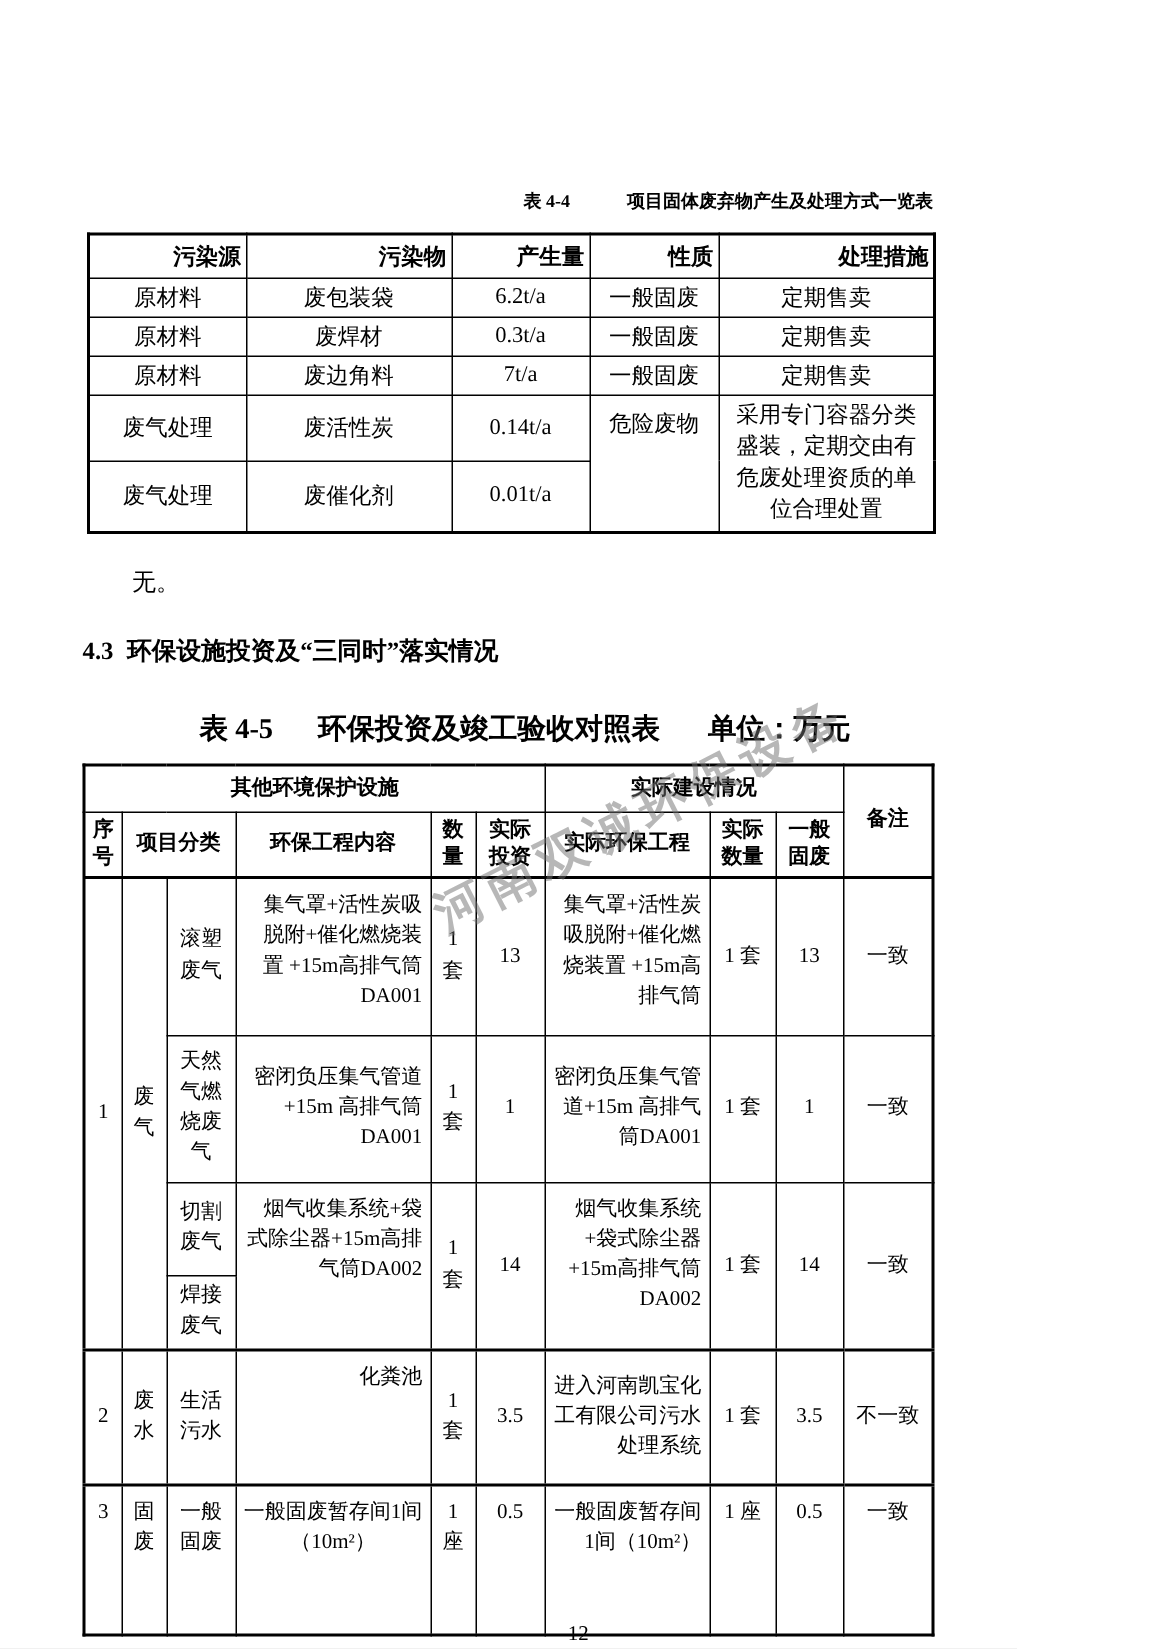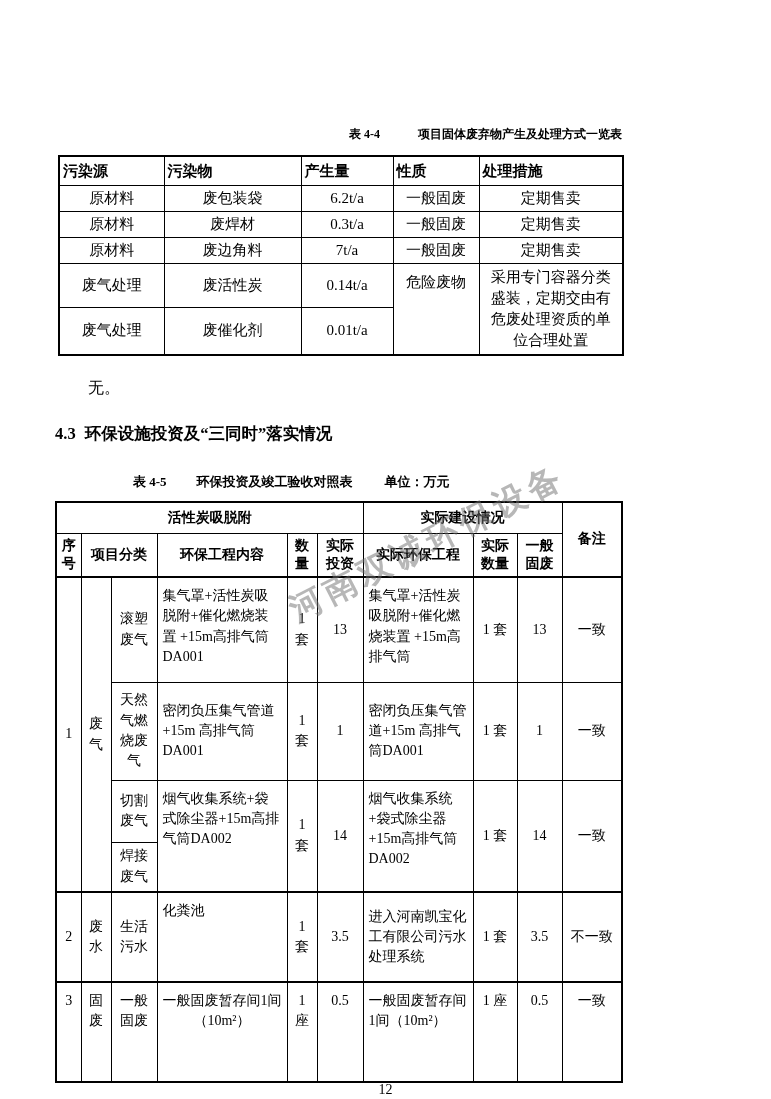--- a/index.html
+++ b/index.html
@@ -18,33 +18,33 @@
   .tbl-title44 {
     width: 564px; margin-left: 58px;
     text-align: right; font-size: 12px; font-weight: bold; margin-top: 38px;
   }
   .tbl-title44 .lbl { margin-right: 38px; }
   .heading { margin: 24px 0 0 55px; font-size: 16.5px; font-weight: bold; }
   .heading .no { margin-right: 9px; }
   .body-text { margin: 22px 0 0 88px; font-size: 16px; }
   .tbl-title45 {
     display: flex; align-items: baseline;
-    margin: 28px 0 10px 55px; font-size: 13px; font-weight: bold;
+    margin: 28px 0 10px 55px; font-size: 19px; font-weight: bold;
   }
   .tbl-title45 .lbl { margin-left: 78px; }
   .tbl-title45 .ttl { margin-left: 30px; }
   .tbl-title45 .unit { margin-left: 32px; }
   
   table { border-collapse: collapse; table-layout: fixed; }
   td, th { border: 1px solid #000; padding: 2px 3px; overflow: hidden; }
   #t44 {
     width: 564px; margin: 12px 0 0 58px;
     border: 2px solid #000; font-size: 15px;
   }
-  #t44 th { font-weight: bold; text-align: left; height: 24px; }
+  #t44 th { font-weight: bold; text-align: right; height: 24px; }
   #t44 td { text-align: center; }
   #t44 tr.r  td { height: 21px; }
   #t44 tr.r4 td { height: 33px; }
   #t44 tr.r5 td { height: 36px; }
   #t44 td.hazard { vertical-align: top; padding-top: 9px; }
   #t44 td.measure { vertical-align: middle; text-align: center; line-height: 1.4; padding: 3px 6px; }
   #t45 {
     width: 566px; margin-left: 55px;
     border: 2px solid #000; font-size: 14px;
   }
@@ -53,21 +53,21 @@
   #t45 tr.h1 th { height: 26px; }
   #t45 tr.h2 th { height: 38px; border-bottom-width: 2px; }
   #t45 th.remark-h { border-bottom-width: 2px; }
   #t45 tr.r1 { height: 105px; }
   #t45 tr.r2 { height: 98px; }
   #t45 tr.r3 { height: 62px; }
   #t45 tr.r4 { height: 50px; }
   #t45 tr.r5 { height: 90px; }
   #t45 tr.r6 { height: 100px; }
   #t45 tr.thick td { border-top-width: 2px; }
-  #t45 td.txt { text-align: left; padding: 4px 5px; }
+  #t45 td.txt { text-align: right; padding: 4px 5px; }
   #t45 td.vtop { vertical-align: top; padding-top: 8px; }
   #t45 tr.r6 td { vertical-align: top; padding-top: 8px; }
   
   .watermark {
     position: absolute; left: 292px; top: 590px;
     transform: rotate(-27deg); transform-origin: 0 50%;
     font-size: 33px; font-weight: bold; letter-spacing: 5px;
     color: rgba(112,112,112,0.50);
     white-space: nowrap; pointer-events: none; z-index: 5;
   }
@@ -157,21 +157,21 @@
         <col style="width:130px">
       <col style="width:30px">
         <col style="width:46px">
         <col style="width:110px">
         <col style="width:44px">
       <col style="width:45px">
         <col style="width:60px">
     </colgroup>
     <tbody>
         <tr class="h1">
-      <th colspan="6">活性炭吸脱附</th>
+      <th colspan="6">其他环境保护设施</th>
       <th colspan="3">实际建设情况</th>
       <th rowspan="2" class="remark-h">备注</th>
     </tr>
     <tr class="h2">
       <th>序号</th>
       <th colspan="2">项目分类</th>
       <th>环保工程内容</th>
       <th>数量</th>
       <th>实际投资</th>
       <th>实际环保工程</th>

